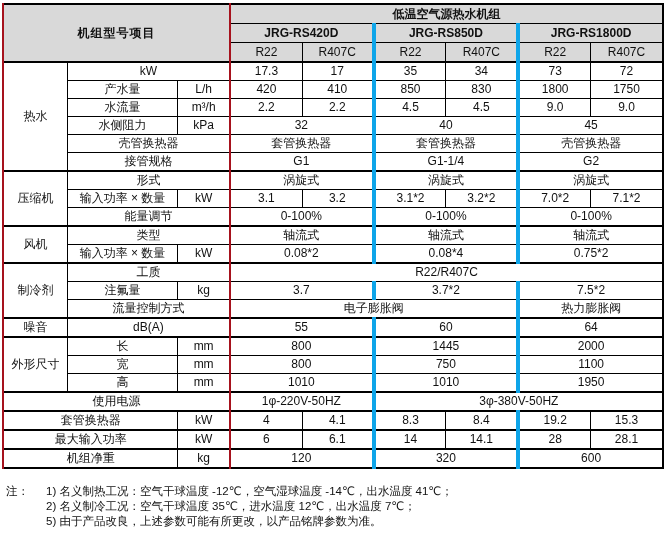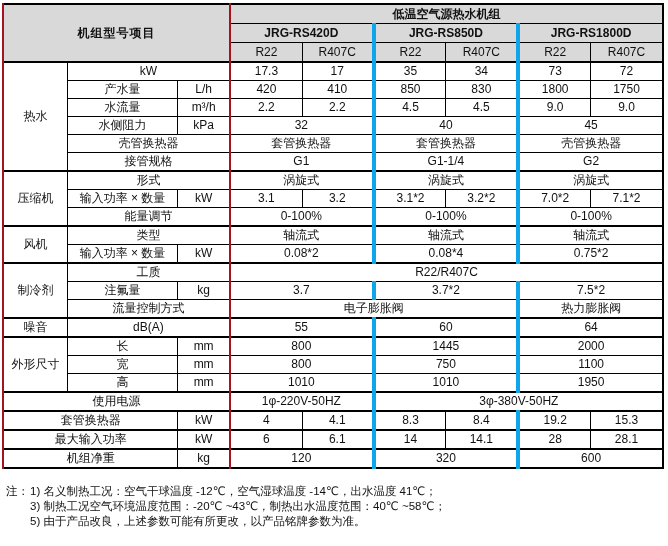--- a/index.html
+++ b/index.html
@@ -14,21 +14,21 @@
   
   td.rl{border-left:2px solid #a6121d;}
   td.rd{border-left:2px solid #a6121d;}
   
   td.mb{border-left:4px solid #0ea5e9;}
   
   tr.sec td{border-top:2px solid #000;}
   .spec-table{border:2px solid #000;border-left:2px solid #a6121d;}
   .notes{margin:15px 0 0 6px;font-size:11.5px;line-height:15px;display:flex;}
   .notes .prefix{flex:0 0 24px;}
-  .notes .note-line{white-space:nowrap;}
+  .notes .note-line{white-space:nowrap;margin-left:16px;}
 </style>
 </head>
 <body>
 
 <table class="spec-table">
   <colgroup>
     <col style="width:64px">
       <col style="width:110px">
       <col style="width:52px">
     <col style="width:72px">
@@ -228,16 +228,16 @@
     <td class="d mb" colspan="2">320</td>
     <td class="d mb" colspan="2">600</td>
   </tr>
 </tbody>
   </table>
 
 <div class="notes">
   <span class="prefix">注：</span>
   <div>
     <div class="note-line">1) 名义制热工况：空气干球温度 -12℃，空气湿球温度 -14℃，出水温度 41℃；</div>
-    <div class="note-line">3) 制热工况空气环境温度范围：-20℃ ~43℃，制热出水温度范围：40℃ ~58℃；</div>
+    <div class="note-line">2) 名义制冷工况：空气干球温度 35℃，进水温度 12℃，出水温度 7℃；</div>
     <div class="note-line">5) 由于产品改良，上述参数可能有所更改，以产品铭牌参数为准。</div>
   </div>
 </div>
 
 </body></html>

